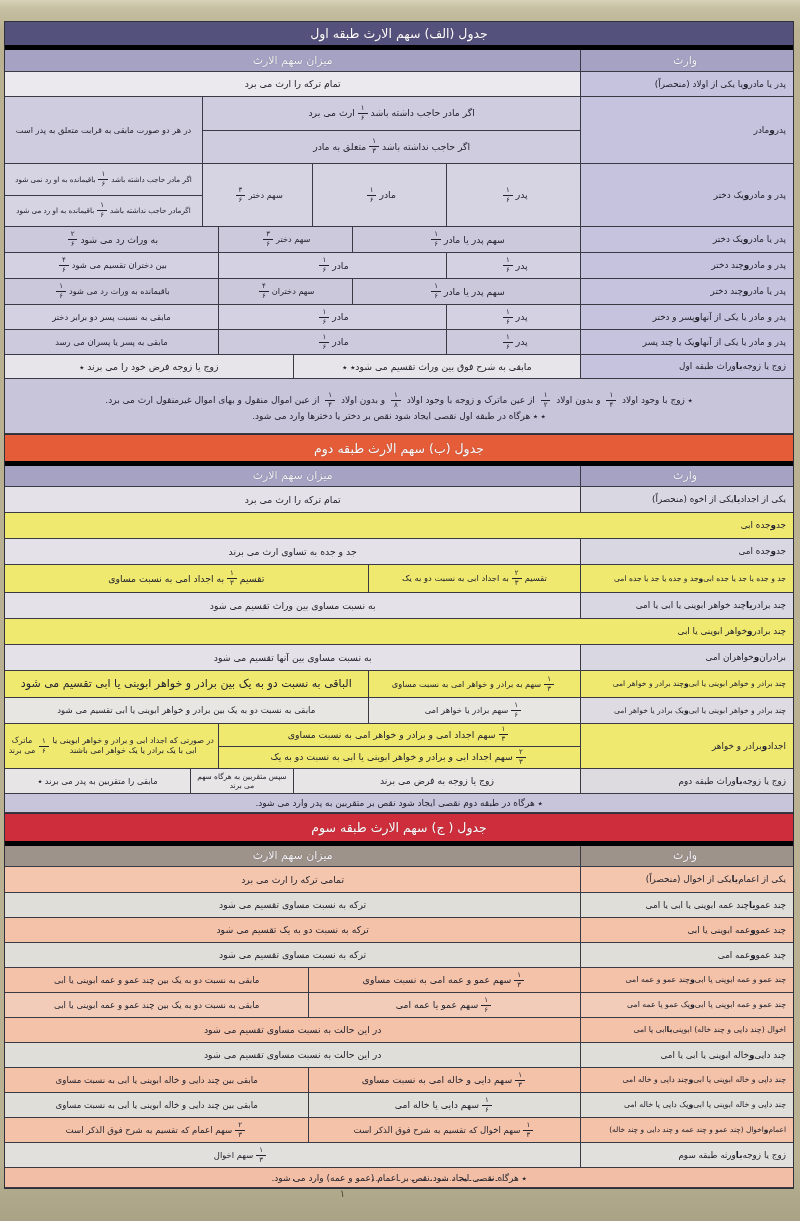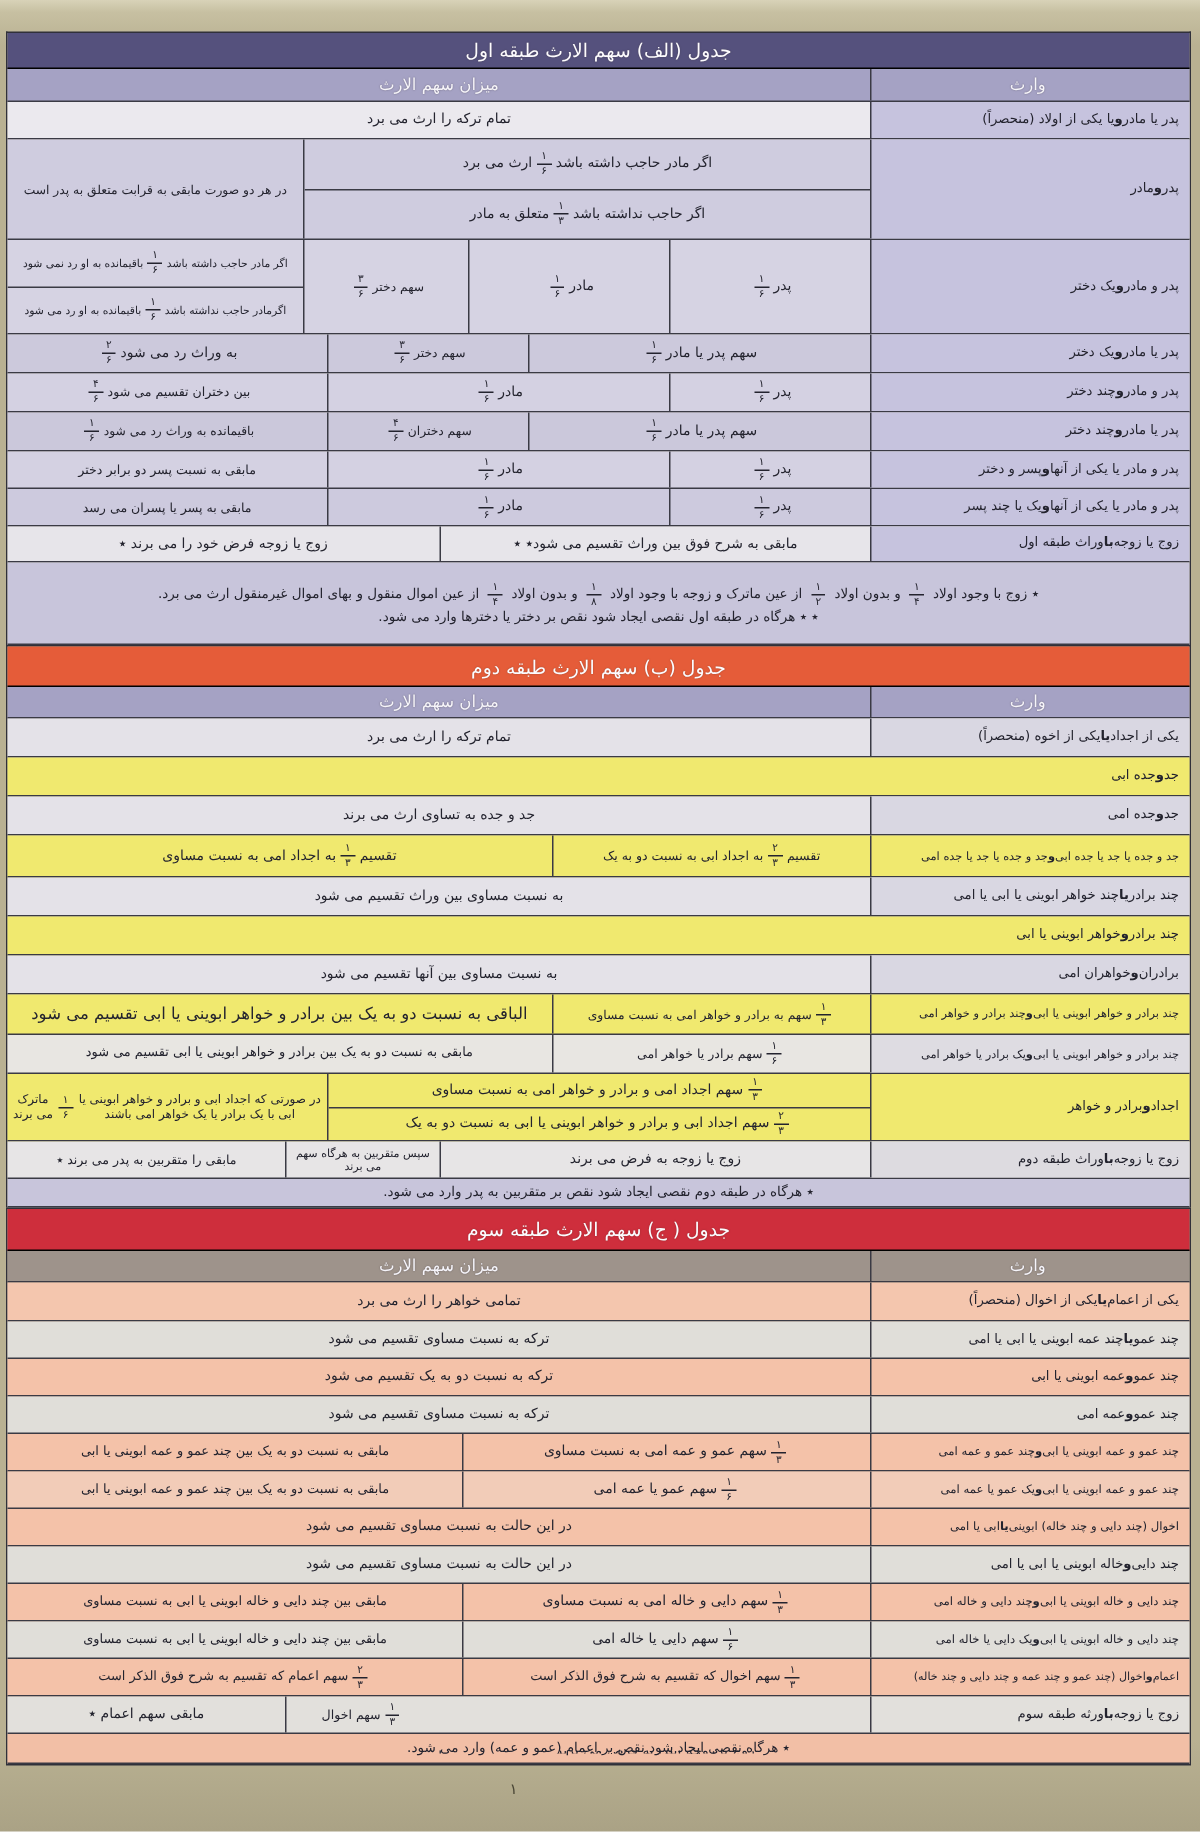--- a/index.html
+++ b/index.html
@@ -7,21 +7,21 @@
     width:800px;height:1221px;position:relative;overflow:hidden;
     font-family:"DejaVu Sans",sans-serif;
     background:linear-gradient(180deg,#d8d2b8 0px,#c7c0a2 8px,#b9b192 30px,#b9b192 1160px,#aaa285 1221px);
     direction:rtl;
   }
   #sheet{position:absolute;top:21px;right:6px;width:790px;}
   .tbl{border:1.5px solid #30303a;border-bottom:none;}
   .tbl:last-of-type{border-bottom:1.5px solid #30303a;}
   .ttl{display:flex;align-items:center;justify-content:center;
        color:#fdfcff;font-size:12.5px;letter-spacing:.3px;
-       border-bottom:1px solid #000000;text-shadow:0 0 1px rgba(60,50,40,.5);}
+       border-bottom:5px solid #000000;text-shadow:0 0 1px rgba(60,50,40,.5);}
   .row{display:flex;flex-direction:row;border-bottom:1px solid #3a3a44;align-items:stretch;}
   .row:last-child{border-bottom:none;}
   .cell{box-sizing:border-box;border-left:1px solid #3a3a44;
         display:flex;align-items:center;justify-content:center;text-align:center;
         color:#23232e;font-size:9.3px;line-height:1.25;padding:1px 3px;overflow:hidden;}
   .cell:last-child{border-left:none;}
   .heir{justify-content:flex-start;text-align:right;padding-right:7px;font-size:8.8px;}
   .head .cell{color:#f6f5fa;font-size:11px;text-shadow:0 0 1px rgba(60,50,60,.6);}
   .head .heir{justify-content:center;text-align:center;}
   .stackcell{flex-direction:column;padding:0;align-items:stretch;justify-content:stretch;}
@@ -265,21 +265,21 @@
       </div>
     </div>
     <div class="tbl">
       <div class="ttl" style="background: rgb(206, 46, 60); height: 27px;">جدول ( ج) سهم الارث طبقه سوم</div>
       <div class="row head" style="height: 20px; background: rgb(158, 147, 139);">
         <div class="cell heir" style="width: 27%;">وارث</div>
         <div class="cell" style="width: 73%;">میزان سهم الارث</div>
       </div>
       <div class="row" style="height: 25px; background: rgb(244, 198, 174);">
         <div class="cell heir" style="width: 27%;">یکی از اعمام <b>یا</b> یکی از اخوال (منحصراً)</div>
-        <div class="cell" style="width: 73%;">تمامی خواهر را ارث می برد</div>
+        <div class="cell" style="width: 73%;">تمامی ترکه را ارث می برد</div>
       </div>
       <div class="row" style="height: 24px; background: rgb(224, 222, 217);">
         <div class="cell heir" style="width: 27%;">چند عمو <b>یا</b> چند عمه ابوینی یا ابی یا امی</div>
         <div class="cell" style="width: 73%;">ترکه به نسبت مساوی تقسیم می شود</div>
       </div>
       <div class="row" style="height: 24px; background: rgb(244, 194, 169);">
         <div class="cell heir" style="width: 27%;">چند عمو <b>و</b> عمه ابوینی یا ابی</div>
         <div class="cell" style="width: 73%;">ترکه به نسبت دو به یک تقسیم می شود</div>
       </div>
       <div class="row" style="height: 24px; background: rgb(224, 222, 217);">
@@ -337,20 +337,19 @@
             <span class="fd">۳</span>
           </span> سهم اعمام که تقسیم به شرح فوق الذکر است</div>
       </div>
       <div class="row" style="height: 24px; background: rgb(226, 224, 220);">
         <div class="cell heir" style="width: 27%;">زوج یا زوجه <b>با</b> ورثه طبقه سوم</div>
         <div class="cell" style="width: 36.5%; margin-top: 36px;">زوج یا زوجه ابتدا به فرض می برند</div>
         <div class="cell" style="width: 13%; font-size: 8.4px;"><span class="frac">
             <span class="fn">۱</span>
             <span class="fd">۳</span>
           </span> سهم اخوال</div>
-        <div class="cell" style="width: 23.5%;">مابقی سهم اعمام ٭</div>
       </div>
       <div class="foot" style="background: rgb(242, 191, 166); height: 19px;">
         <div class="fline">٭ هرگاه نقصی ایجاد شود نقص بر اعمام (عمو و عمه) وارد می شود.</div>
       </div>
     </div>
   </div>
 <div id="pagenum">۱</div>
 
 </body></html>

